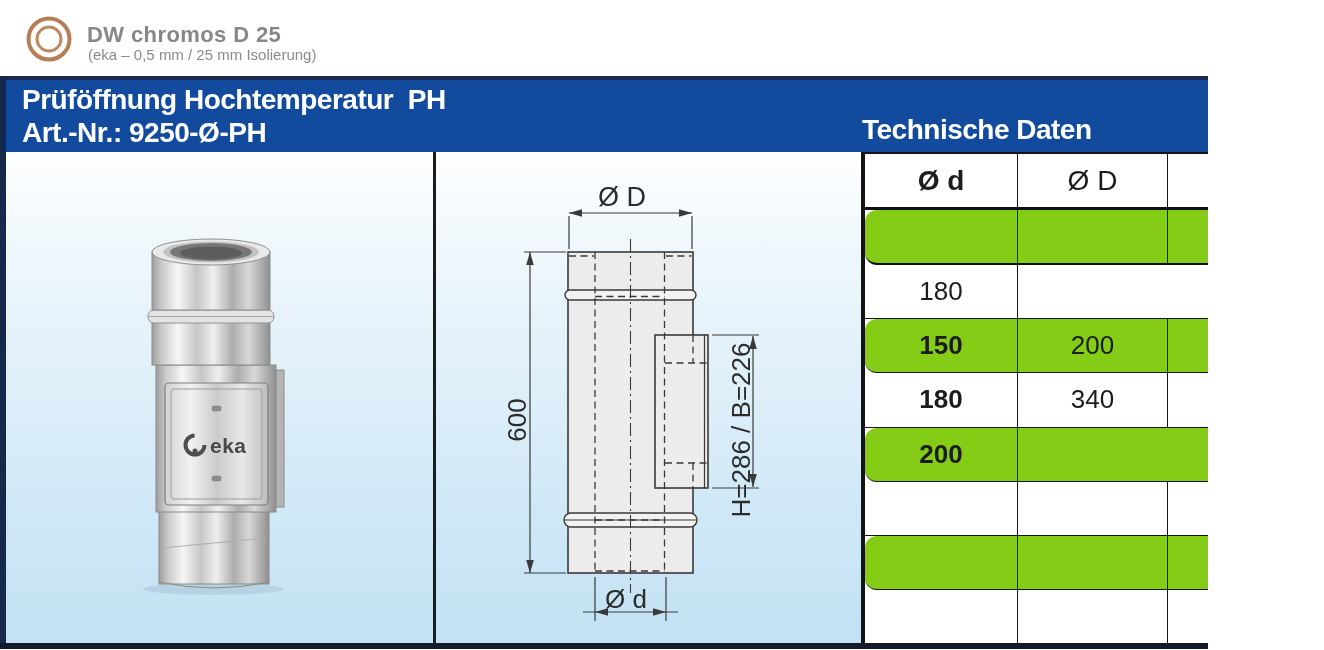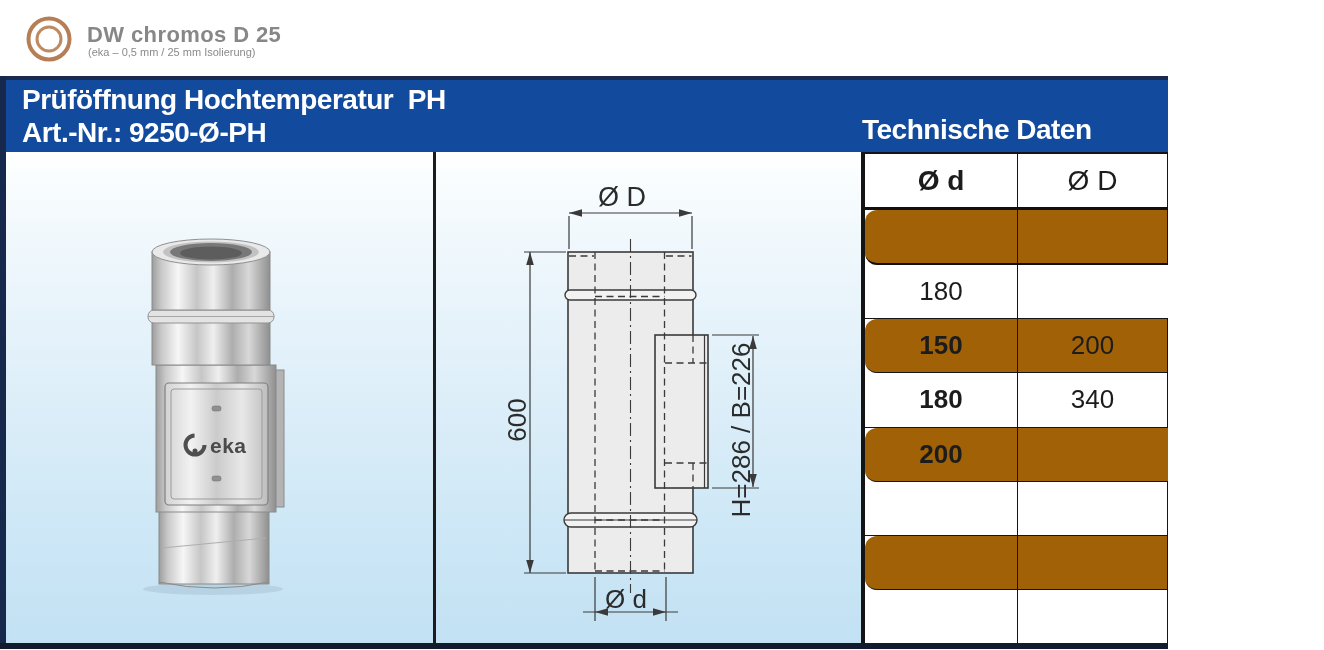--- a/index.html
+++ b/index.html
@@ -1,23 +1,23 @@
 <!DOCTYPE html>
 <html><head>
 <meta charset="utf-8">
 <style>
   html,body{margin:0;padding:0;background:#ffffff;}
   .page{position:relative;width:1168px;height:650px;background:#ffffff;overflow:hidden;
-        font-family:"Liberation Sans","DejaVu Sans",sans-serif;}
+        font-family:"Liberation Sans","DejaVu Sans",sans-serif;padding-left:40px;}
 
   
   .brand-logo{position:absolute;left:26px;top:16px;}
   .brand-title{position:absolute;left:87px;top:22px;font-size:22px;font-weight:bold;
                color:#878787;letter-spacing:.4px;white-space:pre;}
-  .brand-sub{position:absolute;left:88px;top:46px;font-size:11px;color:#8a8a8a;white-space:pre;}
+  .brand-sub{position:absolute;left:88px;top:46px;font-size:15px;color:#8a8a8a;white-space:pre;}
 
   
   .frame-top{position:absolute;left:0;top:76px;width:1324px;height:4px;background:#1b2a4e;}
   .frame-left{position:absolute;left:0;top:76px;width:6px;height:573px;background:#16294d;}
   .frame-bottom{position:absolute;left:0;top:643px;width:1324px;height:6px;background:#121a2e;}
 
   
   .header-bar{position:absolute;left:6px;top:80px;width:1312px;height:72px;background:#124a9d;}
   .header-edge{position:absolute;left:1318px;top:80px;width:6px;height:72px;background:#dce9f6;}
   .header-left{position:absolute;left:16px;top:3px;color:#ffffff;}
@@ -34,21 +34,21 @@
   .panel-divider{position:absolute;left:433px;top:152px;width:3px;height:491px;background:#1c1c1c;}
 
   
   .ttable{position:absolute;left:861px;top:152px;width:461px;height:491px;box-sizing:border-box;
           border-left:4px solid #141414;border-right:2px solid #8d8d8d;border-top:2px solid #141414;
           display:flex;flex-direction:column;background:#ffffff;}
   .trow{flex:1;display:grid;grid-template-columns:153px 150px 1fr;border-bottom:1.6px solid #151515;}
   .trow.th{border-bottom:3.5px solid #101010;}
   .trow.thick{border-bottom:2.5px solid #101010;}
   .trow.last{border-bottom:none;}
-  .trow.alt{background:#a16207;border-radius:12px;}
+  .trow.alt{background:#84cc16;border-radius:12px;}
   .tc{display:flex;align-items:center;justify-content:center;font-size:26px;color:#1c1c1c;
       border-right:1.6px solid #151515;overflow:hidden;}
   .tc.c3{border-right:none;}
   .tc.c1{font-weight:bold;}
   .trow.th .tc{font-size:28px;}
 
   svg text{font-family:"Liberation Sans","DejaVu Sans",sans-serif;}
 </style>
 </head>
 <body>

